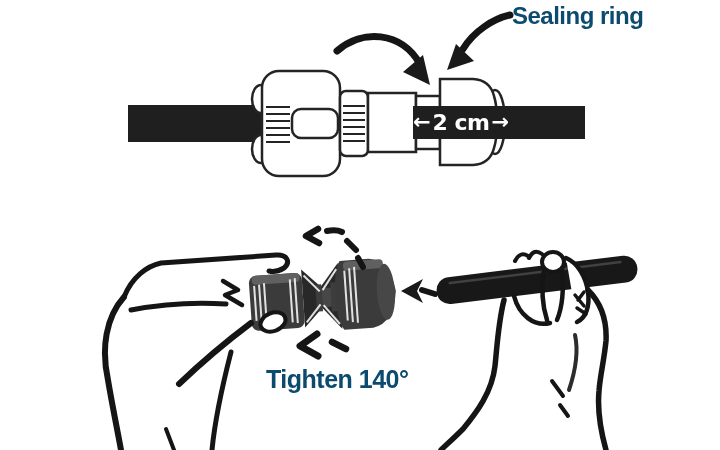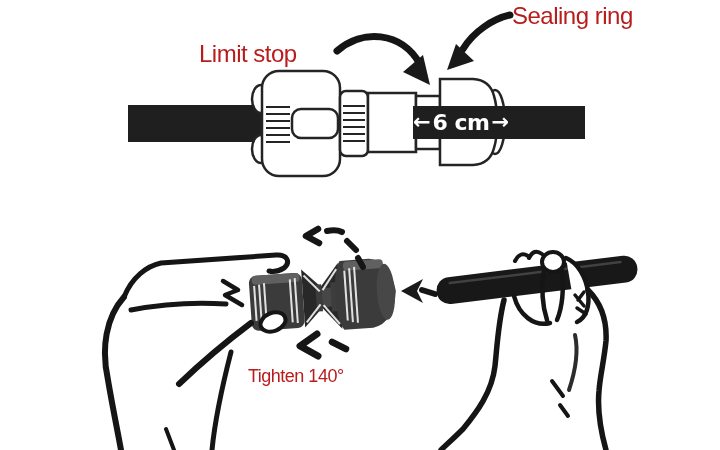--- a/index.html
+++ b/index.html
@@ -2,21 +2,21 @@
 <html><head>
 <meta charset="utf-8">
 <style>
   html,body{margin:0;padding:0;background:#e8e8e8;}
   #stage{
     position:relative;width:720px;height:450px;background:#ffffff;
     overflow:hidden;font-family:"Liberation Sans",sans-serif;
   }
   #art{position:absolute;left:0;top:0;z-index:1;}
   .label{
-    position:absolute;z-index:2;font-weight:400;color:#b91c1c;
+    position:absolute;z-index:2;font-weight:700;color:#0c4a6e;
     white-space:nowrap;line-height:1;letter-spacing:-0.5px;
     font-family:"Liberation Sans",sans-serif;
   }
   .measure{
     position:absolute;z-index:3;display:flex;align-items:center;justify-content:center;
     gap:1px;color:#ffffff;font-weight:700;white-space:nowrap;line-height:1;
     font-family:"DejaVu Sans","Liberation Sans",sans-serif;
   }
   .measure .val{font-size:22px;letter-spacing:-0.5px;padding:0 1px;}
   .measure .arr{font-size:21px;}
@@ -154,26 +154,25 @@
         <path d="M514,296 C519,315 534,327 550,323" stroke-width="4.5"></path>
         <path d="M588,290 C601,303 607,321 606,341 C604,361 600,376 599,391 C597,413 601,432 606,450" stroke-width="5.5"></path>
         <path d="M504,300 C498,324 497,348 495,366 C492,392 477,412 463,429 C453,439 446,445 441,450" stroke-width="5.5"></path>
         <path d="M552,381 l11,15" stroke-width="4"></path>
         <path d="M560,405 l8,11" stroke-width="4"></path>
         <path d="M575,335 C579,353 575,372 569,390" stroke-width="4" opacity="0.9"></path>
       </g>
     </g>
   </svg>
 
-  <div class="label" style="left:199px;top:42px;font-size:24px;">Limit stop</div>
 
   <div class="label" style="left:512px;top:4px;font-size:24px;">Sealing ring</div>
 
   <div class="measure" style="left:410px;top:106px;width:102px;height:33px;">
     <span class="arr">←</span>
-    <span class="val">6 cm</span>
+    <span class="val">2 cm</span>
     <span class="arr">→</span>
   </div>
 
 
-  <div class="label" style="left:248px;top:367px;font-size:18px;">Tighten 140°</div>
+  <div class="label" style="left:266px;top:367px;font-size:25px;">Tighten 140°</div>
 
 </div>
 
 </body></html>

